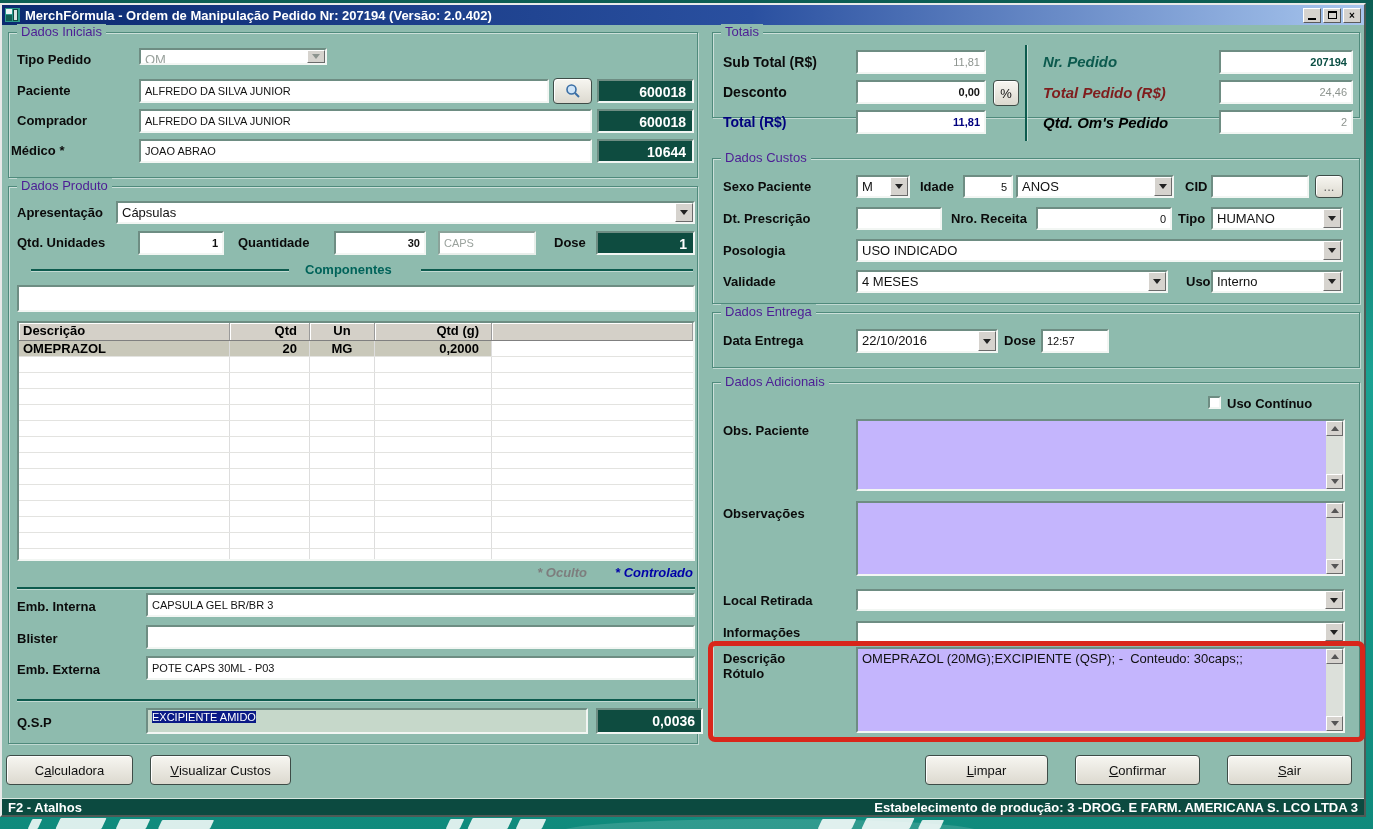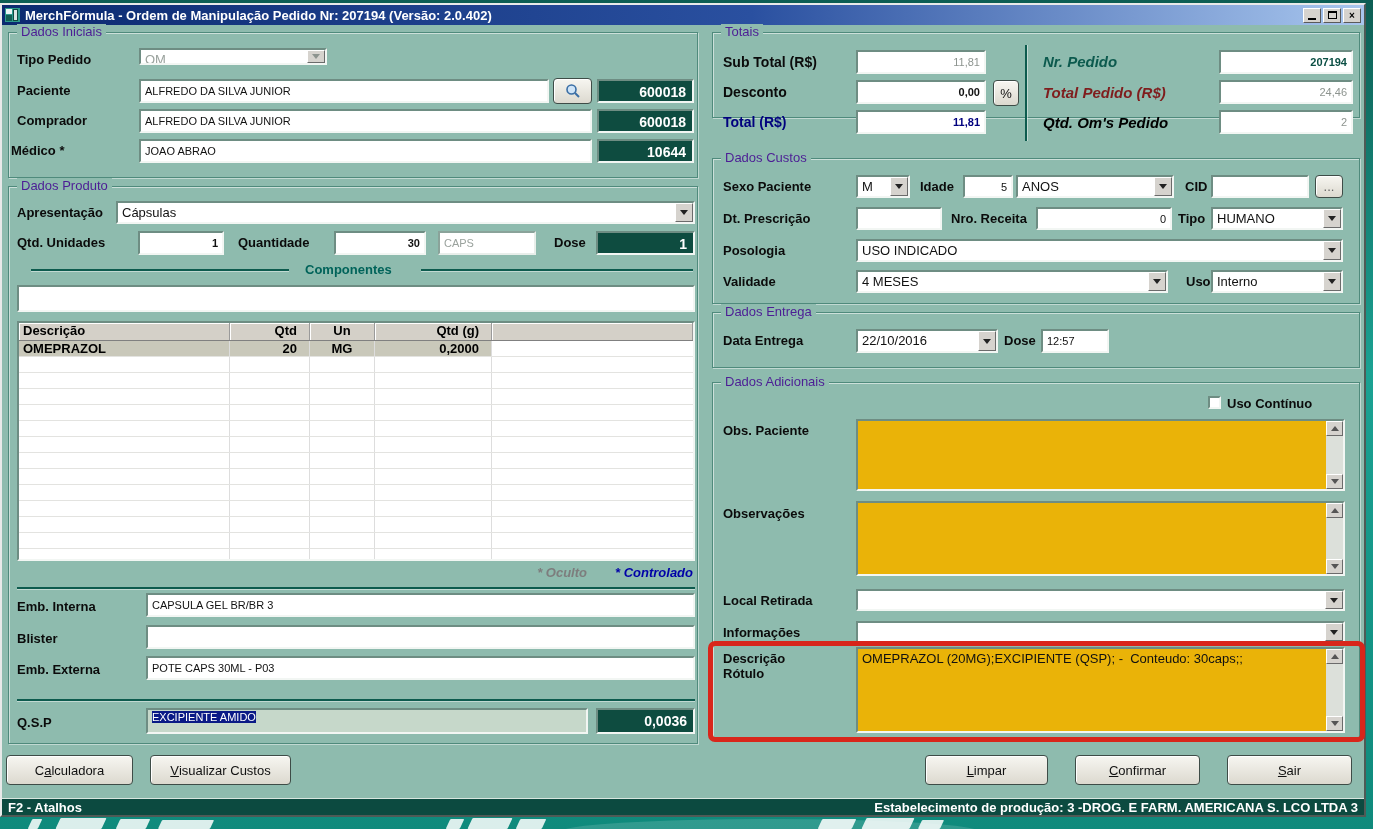--- a/index.html
+++ b/index.html
@@ -34,21 +34,21 @@
   .combo.dis .ctext { color:#9aa29d; }
   .combo.dis .tri-dn { border-top-color:#8d948f; }
   .groupbox { position:absolute; border:1px solid #4f8a7c; box-shadow:inset 1px 1px 0 rgba(255,255,255,.55), 1px 1px 0 rgba(255,255,255,.45); }
   .groupbox > .legend { position:absolute; top:-9px; left:8px; background:#8ebbae; padding:0 4px; color:#4c1d95; font-weight:normal; font-size:13px; white-space:nowrap; }
   .btn { position:absolute; background:linear-gradient(180deg,#f7f6f1,#dcd9cf); border:1px solid #3e4c47; border-radius:4px; box-shadow:inset 1px 1px 0 #fff; font-size:13px; color:#111; display:flex; align-items:center; justify-content:center; cursor:pointer; font-family:"Liberation Sans",sans-serif; }
   .btn u { text-decoration:underline; }
   .sep { position:absolute; height:2px; background:#0d5b4e; box-shadow:0 1px 0 rgba(255,255,255,.45); }
   .vsep { position:absolute; width:2px; background:#0d5b4e; box-shadow:1px 0 0 rgba(255,255,255,.45); }
 
   
-  .textbox { position:absolute; background:#eab308; display:flex; }
+  .textbox { position:absolute; background:#c4b5fd; display:flex; }
   .tb-text { flex:1; font-size:13px; color:#111; padding:2px 4px; white-space:pre-wrap; overflow:hidden; }
   .vscroll { width:17px; background:#dce0da; display:flex; flex-direction:column; justify-content:space-between; }
   .sarrow { height:15px; background:#d6d3ce; border:1px solid; border-color:#fff #6b6b6b #6b6b6b #fff; display:flex; align-items:center; justify-content:center; cursor:pointer; }
   .tri-up { width:0; height:0; border-left:4px solid transparent; border-right:4px solid transparent; border-bottom:5px solid #555; }
   .tri-down { width:0; height:0; border-left:4px solid transparent; border-right:4px solid transparent; border-top:5px solid #555; }
 
   
   .tbl { position:absolute; background:#fff; overflow:hidden; }
   .thead { display:flex; height:18px; background:#d4d0c8; border-bottom:1px solid #808080; }
   .thead .tcell { font-weight:bold; font-size:13px; color:#000; border-right:1px solid #9a9a9a; box-shadow:inset 1px 1px 0 #fff; }
@@ -276,21 +276,21 @@
       <input class="input" style="left: 137px; top: 438px; width: 549px; height: 24px;" value="">
       <span class="lbl" style="left:8px; top:475px;">Emb. Externa</span>
       <input class="input" style="left: 137px; top: 469px; width: 549px; height: 24px;" value="POTE CAPS 30ML - P03">
 
       <div class="sep" style="left:8px; top:512px; width:678px;"></div>
 
       <span class="lbl" style="left:8px; top:528px;">Q.S.P</span>
       <div class="input" style="left:137px; top:521px; width:442px; height:26px; background:#c6d8ca;">
         <span class="sel">EXCIPIENTE AMIDO</span>
       </div>
-      <div class="darkfield" style="left:587px; top:521px; width:99px; height:26px;">0,0036</div>
+      <div class="darkfield" style="left:587px; top:521px; width:107px; height:26px;">0,0036</div>
     </div>
 
     <div class="groupbox" style="left:710px; top:7px; width:648px; height:86px;">
       <span class="legend">Totais</span>
       <span class="lbl" style="left:10px; top:21px; font-size:14px;">Sub Total (R$)</span>
       <input class="input num gray" style="left: 143px; top: 17px; width: 130px; height: 24px;" value="11,81">
       <span class="lbl" style="left:10px; top:51px; font-size:14px;">Desconto</span>
       <input class="input num" style="left: 143px; top: 47px; width: 130px; height: 24px;" value="0,00">
       <div class="btn" style="left:280px; top:47px; width:26px; height:26px;">%</div>
       <span class="lbl" style="left:10px; top:81px; font-size:14px; color:#00007e;">Total (R$)</span>

